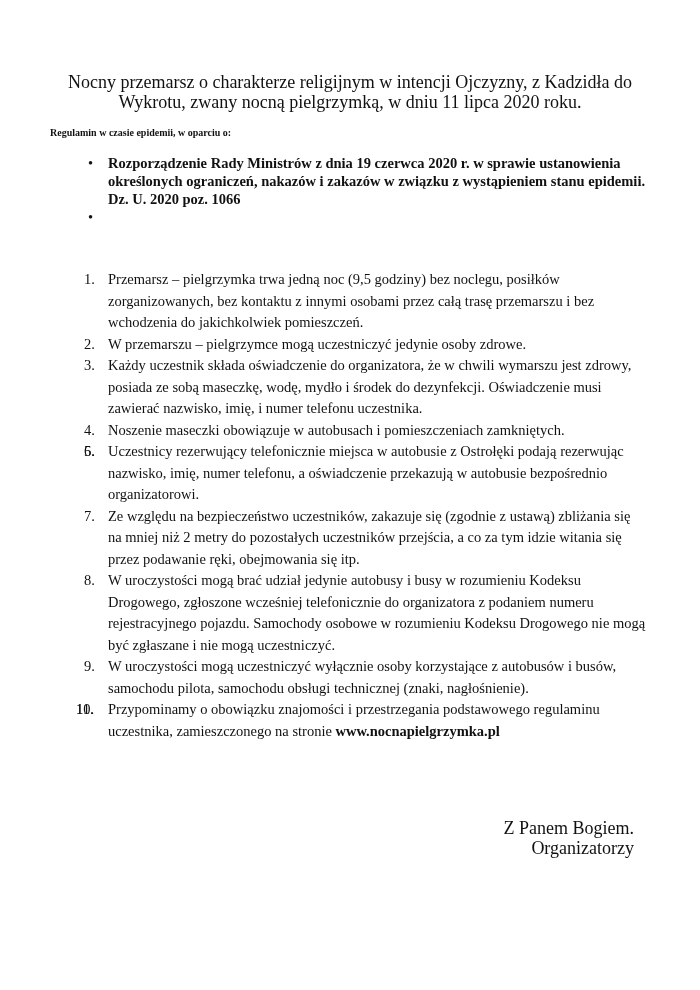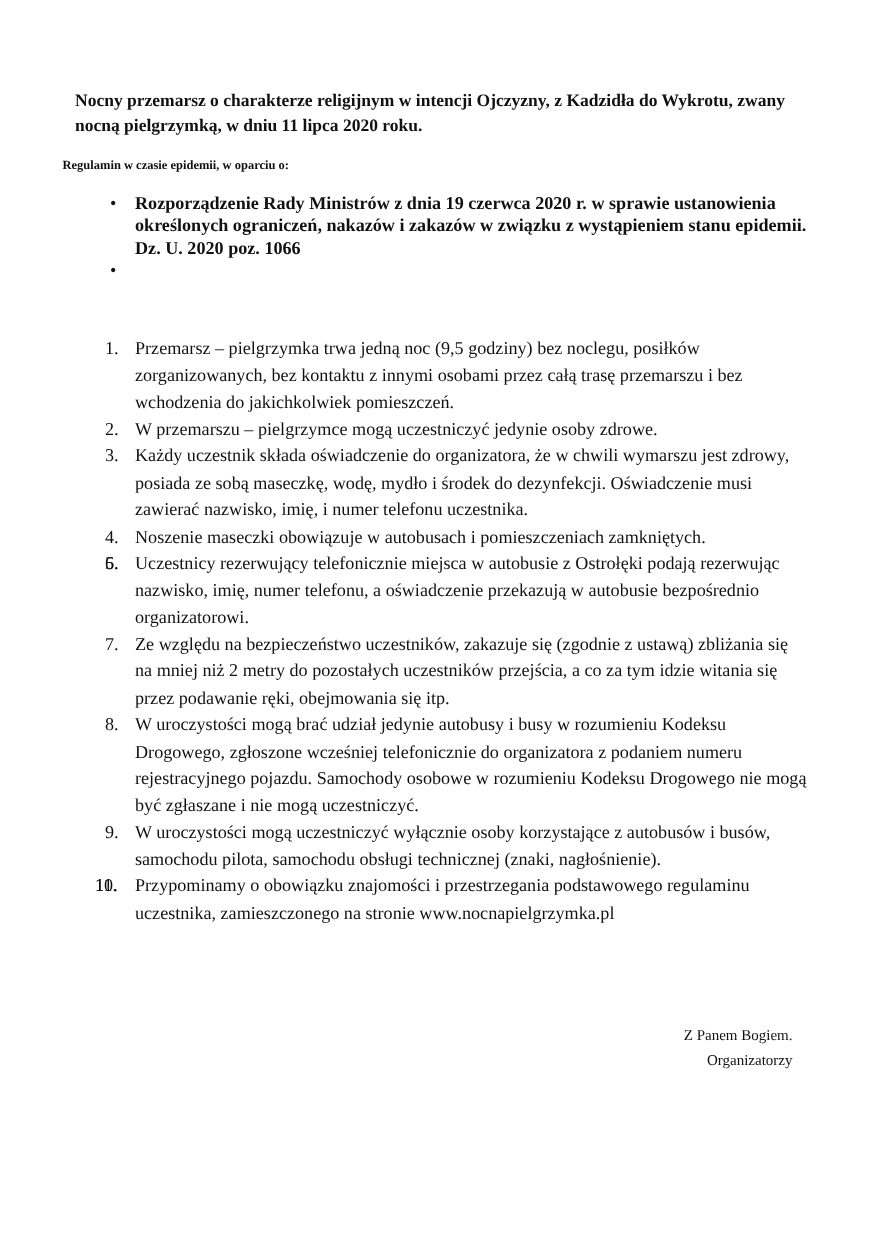--- a/index.html
+++ b/index.html
@@ -2,21 +2,21 @@
 <html><head>
 <meta charset="utf-8">
 <style>
   html, body { margin: 0; padding: 0; background: #ffffff; }
   body {
     width: 700px; height: 990px; overflow: hidden; position: relative;
     font-family: "Liberation Serif", serif; color: #111111;
   }
   .title {
     position: absolute; left: 60px; width: 580px; top: 72px;
-    text-align: left; font-weight: bold; font-size: 14px; line-height: 20px;
+    text-align: center; font-weight: normal; font-size: 18px; line-height: 20px;
   }
   .subtitle {
     position: absolute; left: 50px; top: 124px;
     font-weight: bold; font-size: 10px; line-height: 18px;
   }
   .bullets {
     position: absolute; left: 66px; top: 154px; width: 580px;
     margin: 0; padding: 0; list-style: none;
     font-weight: bold; font-size: 14.5px; line-height: 18px;
   }
@@ -28,24 +28,24 @@
   .rules {
     position: absolute; left: 66px; top: 269px; width: 580px;
     margin: 0; padding: 0; list-style: none;
     font-size: 14.5px; line-height: 21.5px;
   }
   .rules li { position: relative; padding-left: 42px; }
   .rules li .num {
     position: absolute; left: 18px; top: 0;
   }
   .rules li .num.two { left: 10px; }
-  .rules b { font-weight: normal; }
+  .rules b { font-weight: bold; }
   .sign {
     position: absolute; right: 66px; top: 818px; text-align: right;
-    font-size: 12px; line-height: 20px;
+    font-size: 18px; line-height: 20px;
   }
 </style>
 </head>
 <body>
 
 <div>
   <div class="title">Nocny przemarsz o charakterze religijnym w intencji Ojczyzny, z Kadzidła do Wykrotu, zwany nocną pielgrzymką, w dniu 11 lipca 2020 roku.</div>
   <div class="subtitle">Regulamin w czasie epidemii, w oparciu o:</div>
 
   <ul class="bullets">

